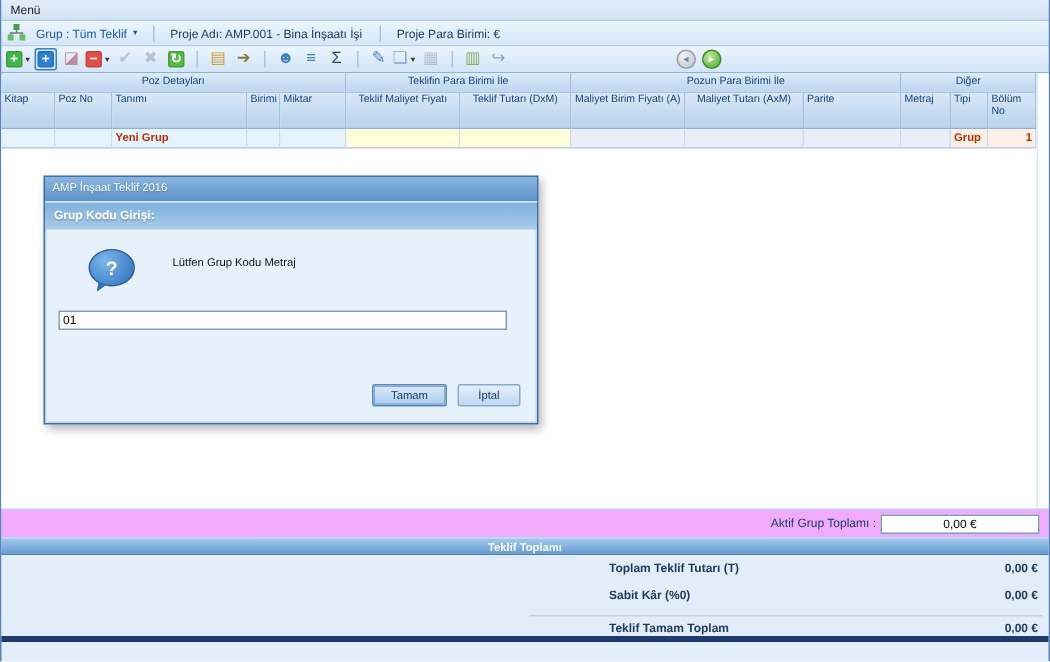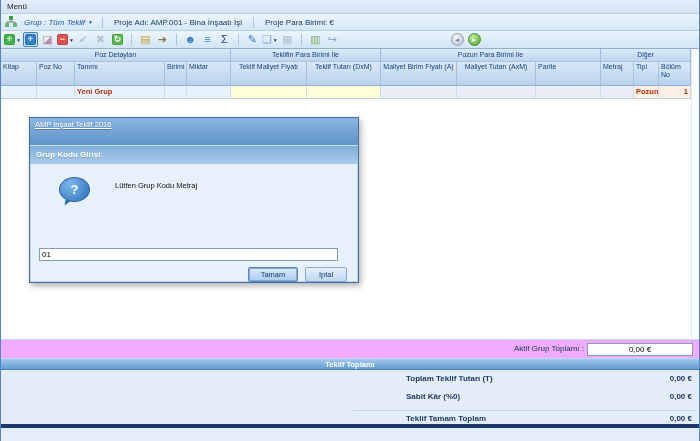--- a/index.html
+++ b/index.html
@@ -14,21 +14,21 @@
 
   
   .menubar { height:14px; background:linear-gradient(#e3edf9,#d2e2f3); border-bottom:1px solid #b5cce5;
              display:flex; align-items:center; }
   .menu-item { font-size:8px; color:#1c1c1c; padding:0 6px; height:14px; line-height:14px; }
 
   
   .toolbar1 { height:17px; background:linear-gradient(#ecf5fd,#d4e6f7); border-bottom:1px solid #b9cfe8;
               display:flex; align-items:center; font-size:8px; color:#16365f; }
   .toolbar1 .sep, .toolbar2 .tsep { width:1px; height:11px; background:#a9c4de; margin:0 5px; }
-  .grp-sel { color:#1c57a8; display:flex; align-items:center; gap:3px; padding:0 4px;font-style:italic; }
+  .grp-sel { color:#1c57a8; display:flex; align-items:center; gap:3px; padding:0 4px; }
   .caret-down { font-size:5px; color:#1c57a8; }
   .toolbar2 { height:18px; background:linear-gradient(#ecf5fd,#d2e4f6); border-bottom:1px solid #8fb1d4;
               display:flex; align-items:center; padding-left:2px; }
   .tbtn { height:15px; min-width:15px; display:inline-flex; align-items:center; justify-content:center;
           border-radius:2px; margin:0 1px; cursor:default; }
   .tbtn.selected { background:#cfe6fa; border:1px solid #3b82c4; }
   .tbtn.disabled { opacity:.5; }
   .gbox { width:11px; height:11px; border-radius:2px; color:#fff; font-size:9px; font-weight:bold;
           line-height:10px; text-align:center; box-shadow:inset 0 0 0 1px rgba(0,0,0,.15); }
   .gplain { font-size:11px; line-height:11px; }
@@ -72,34 +72,34 @@
   .sum-row { position:absolute; left:0; right:0; height:12px; }
   .sum-label { position:absolute; left:405px; font-size:8px; font-weight:bold; color:#1f3864; }
   .sum-value { position:absolute; right:7px; font-size:8px; font-weight:bold; color:#1f3864; }
   .sum-div { position:absolute; top:40px; left:352px; right:4px; height:1px; background:#c4d3e3; }
   .bottomstrip { height:4px; background:#1c3a6e; }
 
   
   .dialog { position:absolute; left:28px; top:117px; width:330px; height:166px; z-index:10;
             border:1px solid #416fa6; background:#e7f1fb; box-shadow:2px 3px 6px rgba(0,0,0,.3),
             inset 0 0 0 1px #bcd7f0; }
-  .dlg-title { height:27px; background:linear-gradient(#8ab5e0,#5d93c8); color:#fff; font-size:7.5px;
-               line-height:13px; padding-left:5px; text-shadow:0 1px 1px rgba(0,0,0,.25);text-decoration:underline; }
+  .dlg-title { height:16px; background:linear-gradient(#8ab5e0,#5d93c8); color:#fff; font-size:7.5px;
+               line-height:13px; padding-left:5px; text-shadow:0 1px 1px rgba(0,0,0,.25); }
   .dlg-header { height:19px; background:linear-gradient(#7fb0dc,#a9cbe9); border-top:1px solid #cfe3f5;
                 color:#fff; font-size:8px; font-weight:bold; line-height:18px; padding-left:6px;
                 text-shadow:0 1px 1px rgba(0,0,0,.2); }
   .dlg-body { position:relative; height:134px; }
   .q-icon { position:absolute; left:29px; top:13px; width:31px; height:25px; border-radius:50%;
             background:radial-gradient(circle at 35% 30%,#7ab6ec,#2e6db8); border:1px solid #2a5f9f;
             color:#fff; font-size:13px; font-weight:bold; display:flex; align-items:center; justify-content:center; }
   .q-icon::after { content:""; position:absolute; left:5px; bottom:-5px; width:0; height:0;
                    border-left:6px solid #2e6db8; border-bottom:6px solid transparent; transform:rotate(10deg); }
   .dlg-prompt { position:absolute; left:85px; top:17px; font-size:7.5px; color:#111; }
   .dlg-input { position:absolute; left:9px; top:54px; width:299px; height:13px; border:1px solid #7f9db9;
-               font-size:8px; padding-left:2px; font-family:"Liberation Sans",sans-serif;margin-top:30px; }
+               font-size:8px; padding-left:2px; font-family:"Liberation Sans",sans-serif; }
   .dlg-btn { position:absolute; top:103px; height:15px; font-size:7.5px; color:#123a66;
              font-family:"Liberation Sans",sans-serif; border:1px solid #5b87ba; border-radius:2px;
              background:linear-gradient(#dcebfa,#a9cbee); }
   .dlg-btn.ok { left:218px; width:50px; box-shadow:0 0 0 1px #7fa8d4 inset; }
   .dlg-btn.cancel { left:275px; width:42px; background:linear-gradient(#e6f0fb,#bdd6ef); border-color:#87a9cd; }
 </style>
 </head>
 <body>
 
 <div id="app">
@@ -219,21 +219,21 @@
         <div class="dc" style="width:38px"></div>
         <div class="dc red-text" style="width:90px">Yeni Grup</div>
         <div class="dc" style="width:22px"></div>
         <div class="dc" style="width:44px"></div>
         <div class="dc yellow" style="width:76px"></div>
         <div class="dc yellow" style="width:74px"></div>
         <div class="dc lav" style="width:76px"></div>
         <div class="dc lav" style="width:79px"></div>
         <div class="dc lav" style="width:65px"></div>
         <div class="dc lav" style="width:33px"></div>
-        <div class="dc pink red-text" style="width:25px">Pozun</div>
+        <div class="dc pink red-text" style="width:25px">Grup</div>
         <div class="dc pink red-text right" style="width:32px">1</div>
       </div>
       <div class="grid-filler"></div>
     </div>
     <div class="vscroll"></div>
   </div>
 
   <div class="statusbar">
     <span class="status-label">Aktif Grup Toplamı :</span>
     <input class="status-input" readonly="" value="0,00 €" style="">

